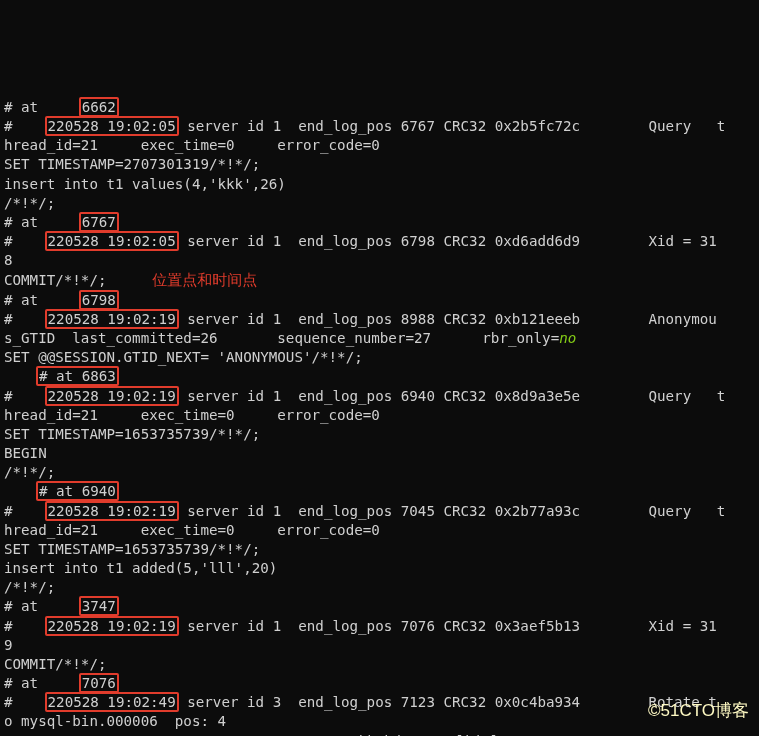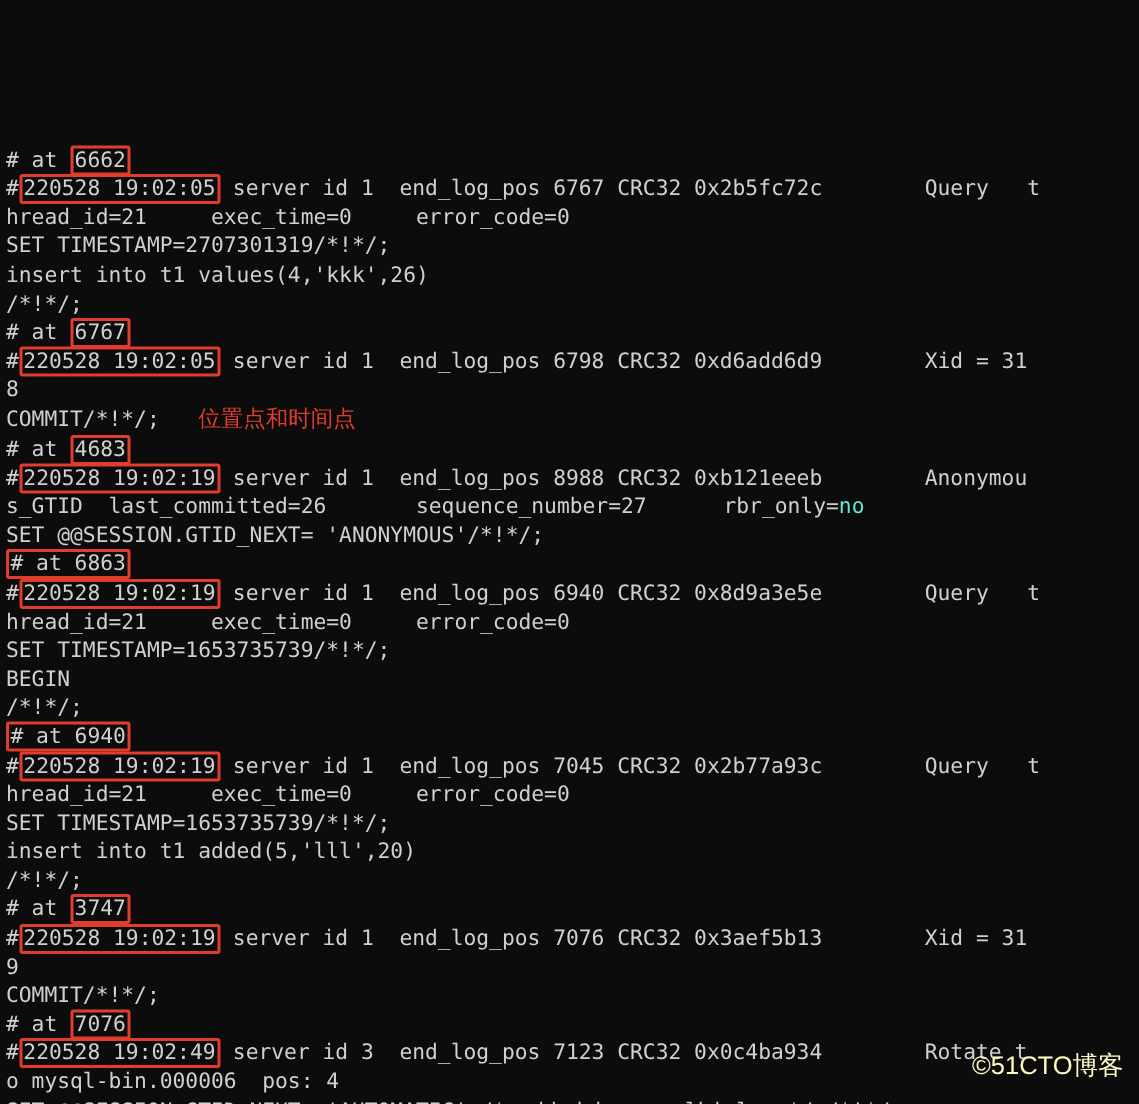--- a/index.html
+++ b/index.html
@@ -9,23 +9,23 @@
     font-size:14.2px;
     line-height:1.35;
     color:#d0d0d0;
     width:759px;
     height:736px;
     overflow:hidden;
     position:relative;
     white-space:pre;
   }
   #code { padding:2px 4px 4px 4px; }
-  .hl { border:2px solid #e13c2c; border-radius:2px; padding:0 1px; }
-  .no { color:#5eead4; }
-  .chn { color:#e13c2c; font-family:"Microsoft YaHei","SimSun",sans-serif; font-size:15px; }
+  .hl { border:2px solid #e13c2c; border-radius:2px; padding:0 1px;margin-left:32px; }
+  .no { color:#84cc16;font-style:italic; }
+  .chn { color:#e13c2c; font-family:"Microsoft YaHei","SimSun",sans-serif; font-size:15px;margin-left:20px; }
   .wm {
     position:absolute; right:10px; bottom:13px;
     color:#fef9c3; font-size:17px; font-family:"Microsoft YaHei",sans-serif;
   }
 </style>
 </head>
 <body>
 
 
 
@@ -33,21 +33,21 @@
 <span><span># at </span><span class="hl">6662</span></span>
 <span>#<span class="hl">220528 19:02:05</span><span> server id 1  end_log_pos 6767 CRC32 0x2b5fc72c        Query   t</span></span>
 <span>hread_id=21     exec_time=0     error_code=0</span>
 <span>SET TIMESTAMP=2707301319/*!*/;</span>
 <span>insert into t1 values(4,'kkk',26)</span>
 <span>/*!*/;</span>
 <span><span># at </span><span class="hl">6767</span></span>
 <span>#<span class="hl">220528 19:02:05</span><span> server id 1  end_log_pos 6798 CRC32 0xd6add6d9        Xid = 31</span></span>
 <span>8</span>
 <span><span>COMMIT/*!*/;</span>   <span class="chn">位置点和时间点</span></span>
-<span><span># at </span><span class="hl">4683</span></span>
+<span><span># at </span><span class="hl">6798</span></span>
 <span>#<span class="hl">220528 19:02:19</span><span> server id 1  end_log_pos 8988 CRC32 0xb121eeeb        Anonymou</span></span>
 <span><span>s_GTID  last_committed=26       sequence_number=27      rbr_only=</span><span class="no">no</span></span>
 <span>SET @@SESSION.GTID_NEXT= 'ANONYMOUS'/*!*/;</span>
 <span><span class="hl"># at <span>6863</span></span></span>
 <span>#<span class="hl">220528 19:02:19</span><span> server id 1  end_log_pos 6940 CRC32 0x8d9a3e5e        Query   t</span></span>
 <span>hread_id=21     exec_time=0     error_code=0</span>
 <span>SET TIMESTAMP=1653735739/*!*/;</span>
 <span>BEGIN</span>
 <span>/*!*/;</span>
 <span><span class="hl"># at <span>6940</span></span></span>

